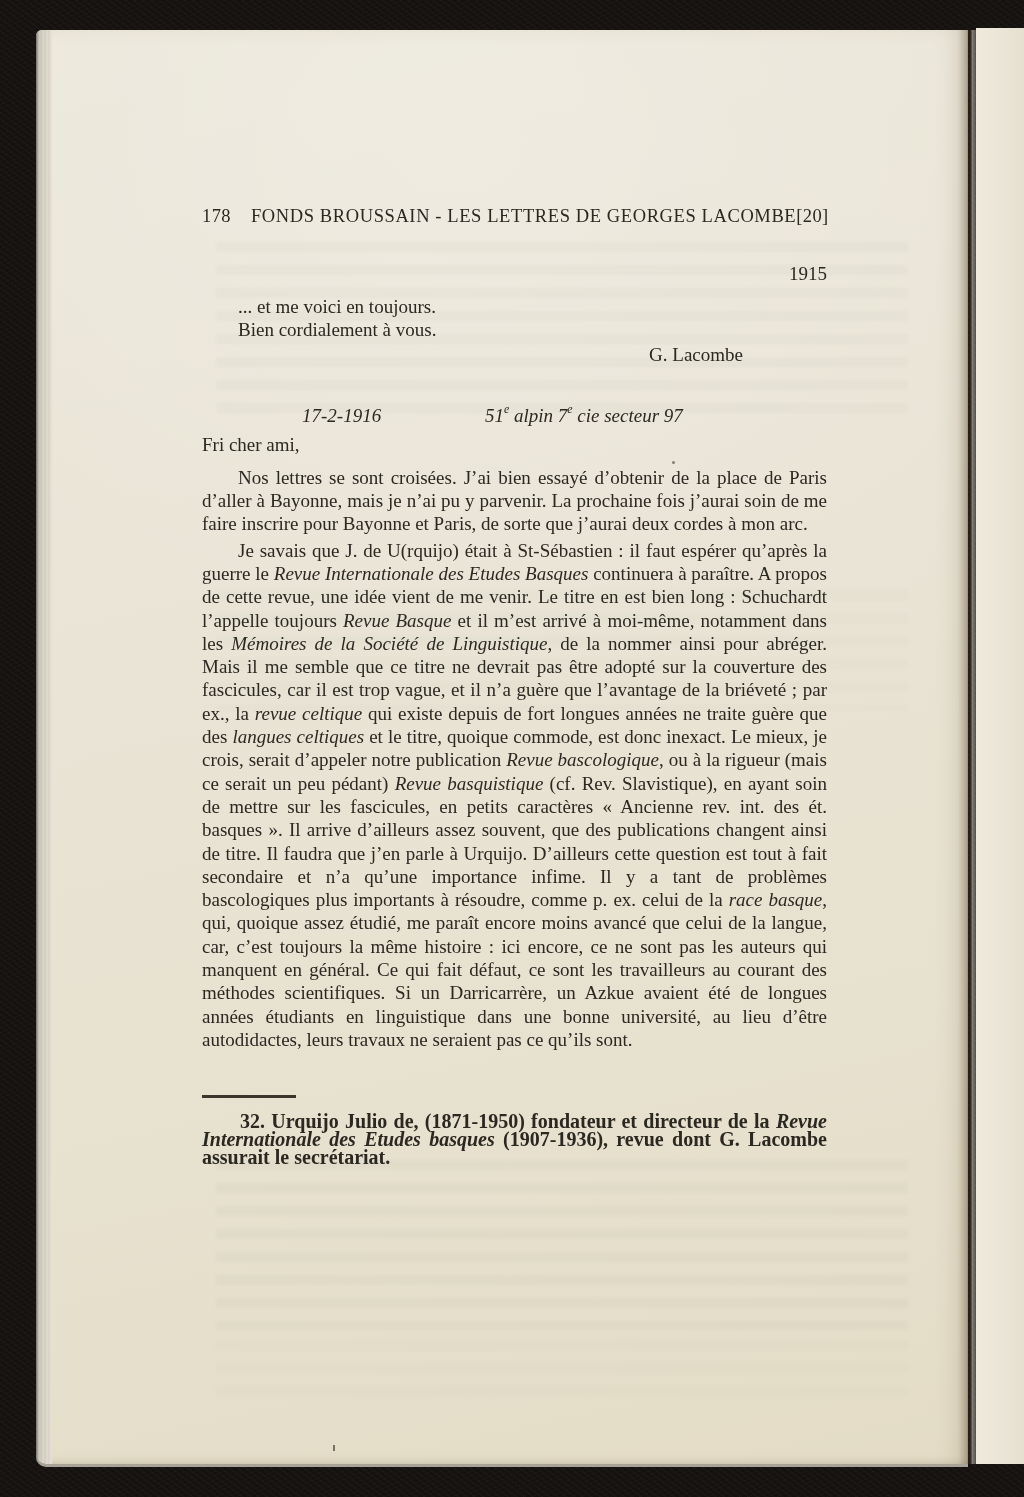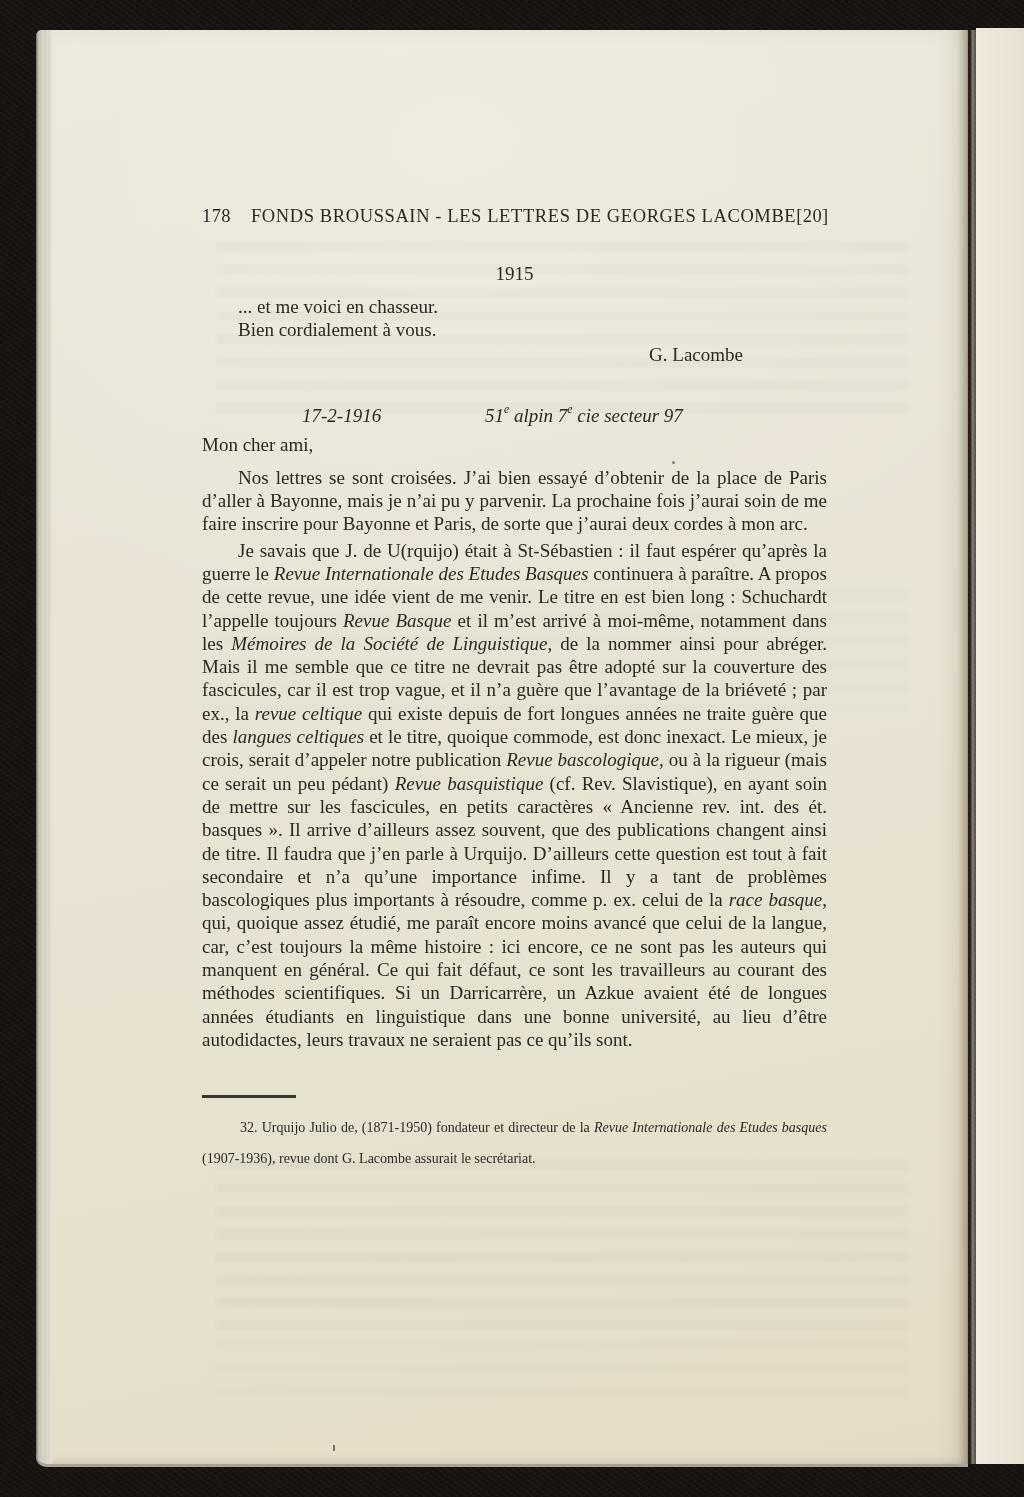--- a/index.html
+++ b/index.html
@@ -78,21 +78,21 @@
   }
   .running-header{
     display:flex;align-items:baseline;
     font-size:18.5px;letter-spacing:.4px;
     white-space:nowrap;
   }
   .running-header .pageno{margin-right:20px;}
   .running-header .title{letter-spacing:.6px;}
   .running-header .issue{margin-left:auto;}
 
-  .year-heading{text-align:center;margin-top:34px;}
+  .year-heading{text-align:right;margin-top:34px;}
 
   p{margin:0;text-align:justify;}
   p.indent{text-indent:36px;}
   .first-block{margin-top:9px;}
 
   .signature{text-align:right;padding-right:84px;margin-top:2px;}
 
   .dateline{position:relative;height:24px;margin-top:38px;font-style:italic;}
   .dateline .date{position:absolute;left:100px;font-family:Liberation Serif, serif;}
   .dateline .unit{position:absolute;left:283px;text-align:center;}
@@ -103,22 +103,22 @@
 
   .it{font-style:italic;}
   sup{font-size:0.62em;line-height:0;position:relative;top:-0.15em;}
 
   .footnote-rule{
     width:94px;height:0;
     border-top:3px solid #3a362c;
     margin-top:44px;margin-bottom:14px;
   }
   .footnote{
-    font-size:14px;line-height:31px;
-    text-indent:38px;text-align:justify;
+    font-size:20px;line-height:18px;
+    text-indent:38px;text-align:justify;font-weight:bold;
   }
 
   
   .dot-artifact{
     position:absolute;width:3px;height:3px;border-radius:50%;
     background:#4a463c;opacity:.65;
   }
   .d1{left:636px;top:431px;}
   .speck{
     position:absolute;left:297px;top:1415px;
@@ -141,31 +141,31 @@
   <div class="content">
 
     <div class="running-header">
       <span class="pageno">178</span>
       <span class="title">FONDS BROUSSAIN - LES LETTRES DE GEORGES LACOMBE</span>
       <span class="issue">[20]</span>
     </div>
 
     <div class="year-heading">1915</div>
 
-    <p class="indent first-block"><span>... et me voici en chasseur.</span></p>
+    <p class="indent first-block"><span>... et me voici en toujours.</span></p>
     <p class="indent"><span>Bien cordialement à vous.</span></p>
 
     <div class="signature">G. Lacombe</div>
 
     <div class="dateline">
       <span class="date">17-2-1916</span>
       <span class="unit"><span class="it">51</span><sup class="it">e</sup><span class="it"> alpin 7</span><sup class="it">e</sup><span class="it"> cie secteur 97</span></span>
     </div>
 
-    <p class="salutation">Mon cher ami,</p>
+    <p class="salutation">Fri cher ami,</p>
 
     <p class="indent para-gap"><span>Nos lettres se sont croisées. J’ai bien essayé d’obtenir de la place de Paris d’aller à Bayonne, mais je n’ai pu y parvenir. La prochaine fois j’aurai soin de me faire inscrire pour Bayonne et Paris, de sorte que j’aurai deux cordes à mon arc.</span></p>
     <p class="indent para-gap2"><span>Je savais que J. de U(rquijo) était à St-Sébastien : il faut espérer qu’après la guerre le </span><span class="it">Revue Internationale des Etudes Basques</span><span> continuera à paraître. A propos de cette revue, une idée vient de me venir. Le titre en est bien long : Schuchardt l’appelle toujours </span><span class="it">Revue Basque</span><span> et il m’est arrivé à moi-même, notamment dans les </span><span class="it">Mémoires de la Société de Linguistique</span><span>, de la nommer ainsi pour abréger. Mais il me semble que ce titre ne devrait pas être adopté sur la couverture des fascicules, car il est trop vague, et il n’a guère que l’avantage de la briéveté ; par ex., la </span><span class="it">revue celtique</span><span> qui existe depuis de fort longues années ne traite guère que des </span><span class="it">langues celtiques</span><span> et le titre, quoique commode, est donc inexact. Le mieux, je crois, serait d’appeler notre publication </span><span class="it">Revue bascologique</span><span>, ou à la rigueur (mais ce serait un peu pédant) </span><span class="it">Revue basquistique</span><span> (cf. Rev. Slavistique), en ayant soin de mettre sur les fascicules, en petits caractères « Ancienne rev. int. des ét. basques ». Il arrive d’ailleurs assez souvent, que des publications changent ainsi de titre. Il faudra que j’en parle à Urquijo. D’ailleurs cette question est tout à fait secondaire et n’a qu’une importance infime. Il y a tant de problèmes bascologiques plus importants à résoudre, comme p. ex. celui de la </span><span class="it">race basque</span><span>, qui, quoique assez étudié, me paraît encore moins avancé que celui de la langue, car, c’est toujours la même histoire : ici encore, ce ne sont pas les auteurs qui manquent en général. Ce qui fait défaut, ce sont les travailleurs au courant des méthodes scientifiques. Si un Darricarrère, un Azkue avaient été de longues années étudiants en linguistique dans une bonne université, au lieu d’être autodidactes, leurs travaux ne seraient pas ce qu’ils sont.</span></p>
 
     <div class="footnote-rule"></div>
     <p class="footnote"><span>32.  Urquijo Julio de, (1871-1950) fondateur et directeur de la </span><span class="it">Revue Internationale des Etudes basques</span><span> (1907-1936), revue dont G. Lacombe assurait le secrétariat.</span></p>
 
   </div>
 
   <div class="dot-artifact d1"></div>

